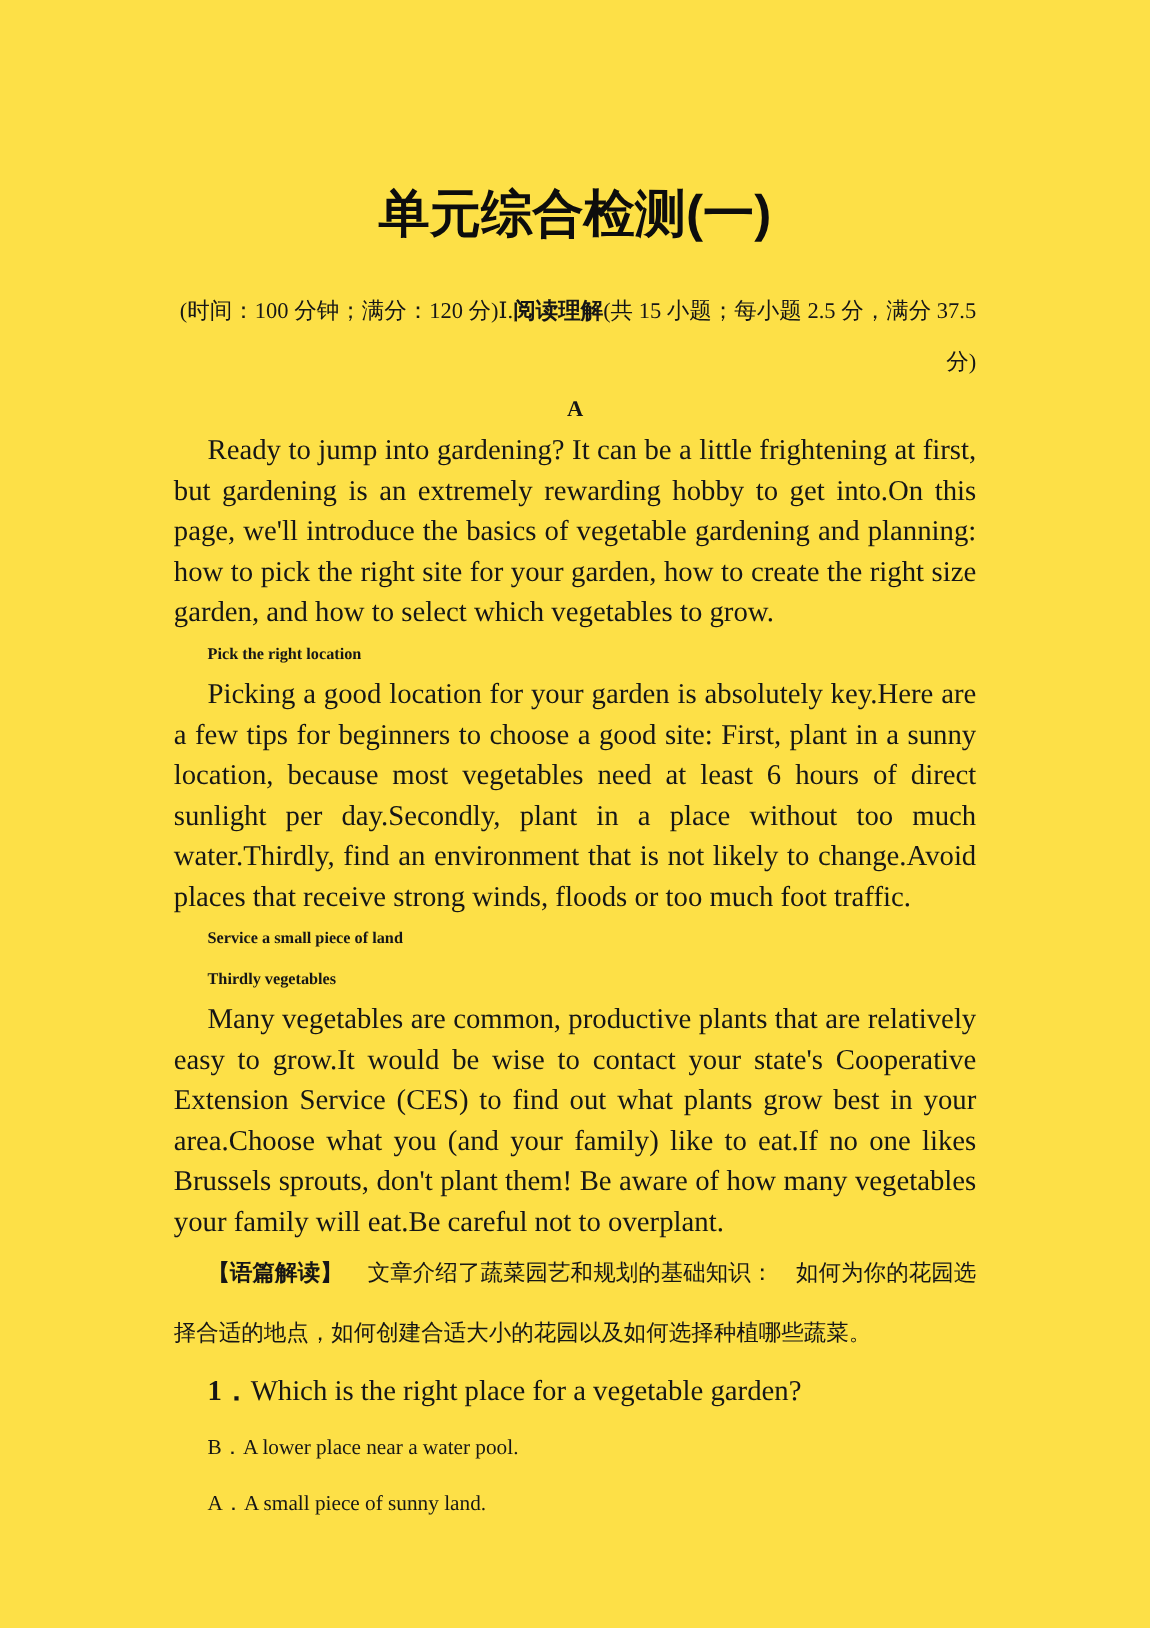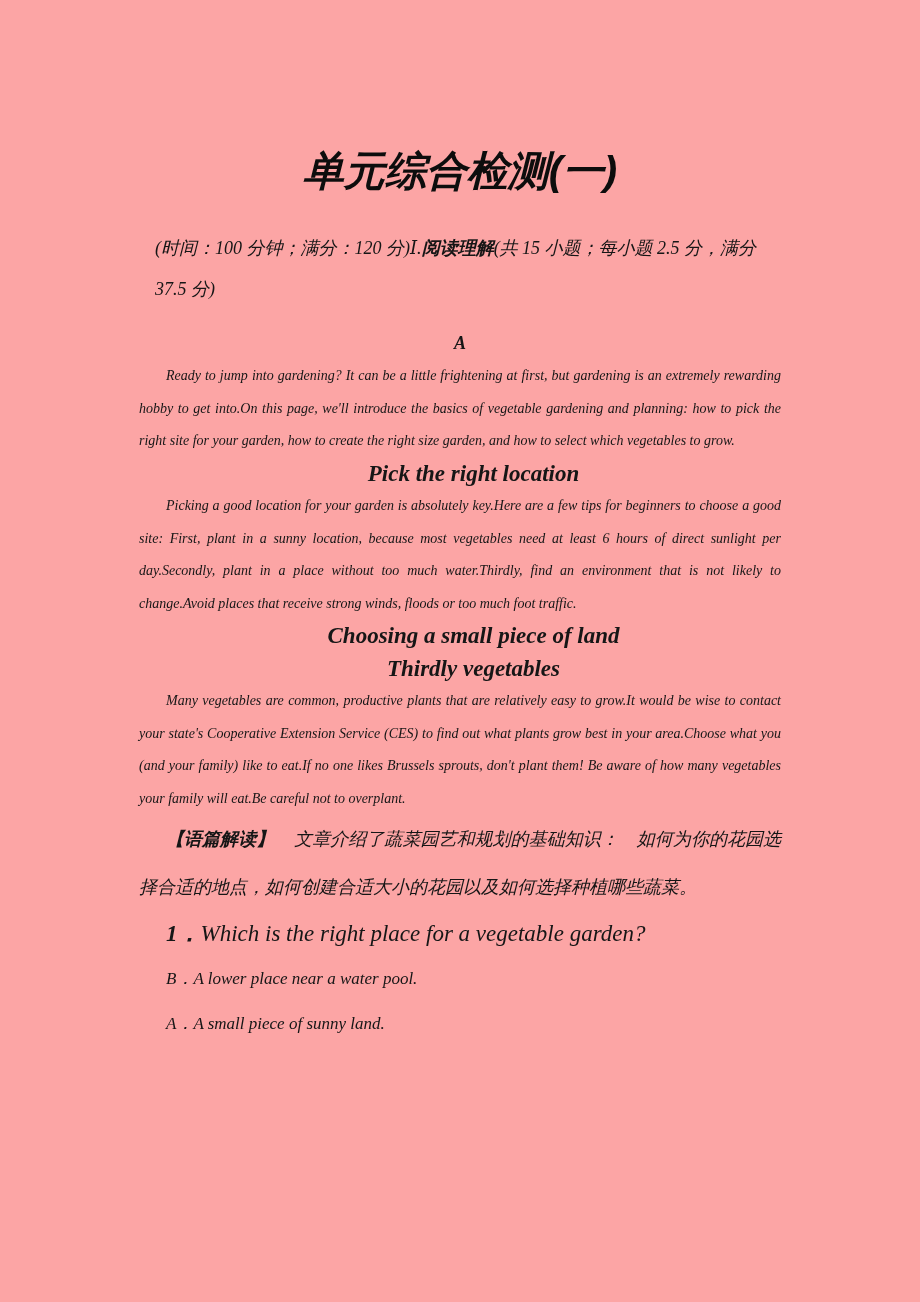--- a/index.html
+++ b/index.html
@@ -1,63 +1,61 @@
 <!DOCTYPE html>
 <html><head>
 <meta charset="utf-8">
 <style>
   html, body { margin: 0; padding: 0; background: #ffffff; }
   .page {
     width: 920px;
     height: 1302px;
     box-sizing: border-box;
-    background: #fca5a5;
+    background: #fde047;
     color: #161616;
     font-family: "Liberation Serif", "DejaVu Serif", serif;
     padding: 146px 139px 0 139px;
     overflow: hidden;
-    font-style: italic;
   }
   .title {
     font-family: "Liberation Sans", "DejaVu Sans", sans-serif;
     font-weight: 700;
     font-size: 41px;
     line-height: 50px;
     text-align: center;
     margin: 0 0 32px 0;
     color: #0d0d0d;
   }
   .meta {
     font-size: 18px;
     line-height: 41px;
-    text-align: left;
-    margin: 16px;
+    text-align: right;
+    margin: 0;
   }
   .b { font-weight: 700; }
   .section-label {
     font-size: 18px;
     font-weight: 700;
     text-align: center;
     line-height: 34px;
     margin: 0;
   }
   .para {
-    font-size: 14px;
+    font-size: 23px;
     line-height: 32.5px;
     text-align: justify;
     text-indent: 27px;
     margin: 0;
   }
   .subhead {
-    font-size: 23px;
+    font-size: 13px;
     font-weight: 700;
     line-height: 32.5px;
     text-indent: 27px;
     margin: 0;
-    text-align: center;
   }
   .jiedu {
     font-size: 18px;
     line-height: 48px;
     text-align: justify;
     text-indent: 27px;
     margin: 0;
   }
   .jiedu-label { font-weight: 700; margin-right: 20px; }
   .question {
@@ -84,21 +82,21 @@
   <p class="meta"><span>(时间：100 分钟；满分：120 分)</span><span>Ⅰ.</span><span class="b">阅读理解</span><span>(共 15 小题；每小题 2.5 分，满分 37.5 分)</span></p>
 
   <p class="section-label">A</p>
 
   <p class="para">Ready to jump into gardening? It can be a little frightening at first, but gardening is an extremely rewarding hobby to get into.On this page, we'll introduce the basics of vegetable gardening and planning: how to pick the right site for your garden, how to create the right size garden, and how to select which vegetables to grow.</p>
 
   <p class="subhead">Pick the right location</p>
 
   <p class="para">Picking a good location for your garden is absolutely key.Here are a few tips for beginners to choose a good site: First, plant in a sunny location, because most vegetables need at least 6 hours of direct sunlight per day.Secondly, plant in a place without too much water.Thirdly, find an environment that is not likely to change.Avoid places that receive strong winds, floods or too much foot traffic.</p>
 
-  <p class="subhead">Choosing a small piece of land</p>
+  <p class="subhead">Service a small piece of land</p>
 
 
   <p class="subhead">Thirdly vegetables</p>
 
   <p class="para">Many vegetables are common, productive plants that are relatively easy to grow.It would be wise to contact your state's Cooperative Extension Service (CES) to find out what plants grow best in your area.Choose what you (and your family) like to eat.If no one likes Brussels sprouts, don't plant them! Be aware of how many vegetables your family will eat.Be careful not to overplant.</p>
 
   <p class="jiedu"><span class="jiedu-label">【语篇解读】</span><span>文章介绍了蔬菜园艺和规划的基础知识：　如何为你的花园选择合适的地点，如何创建合适大小的花园以及如何选择种植哪些蔬菜。</span></p>
 
   <p class="question"><span class="qnum">1．</span><span>Which is the right place for a vegetable garden?</span></p>
 

